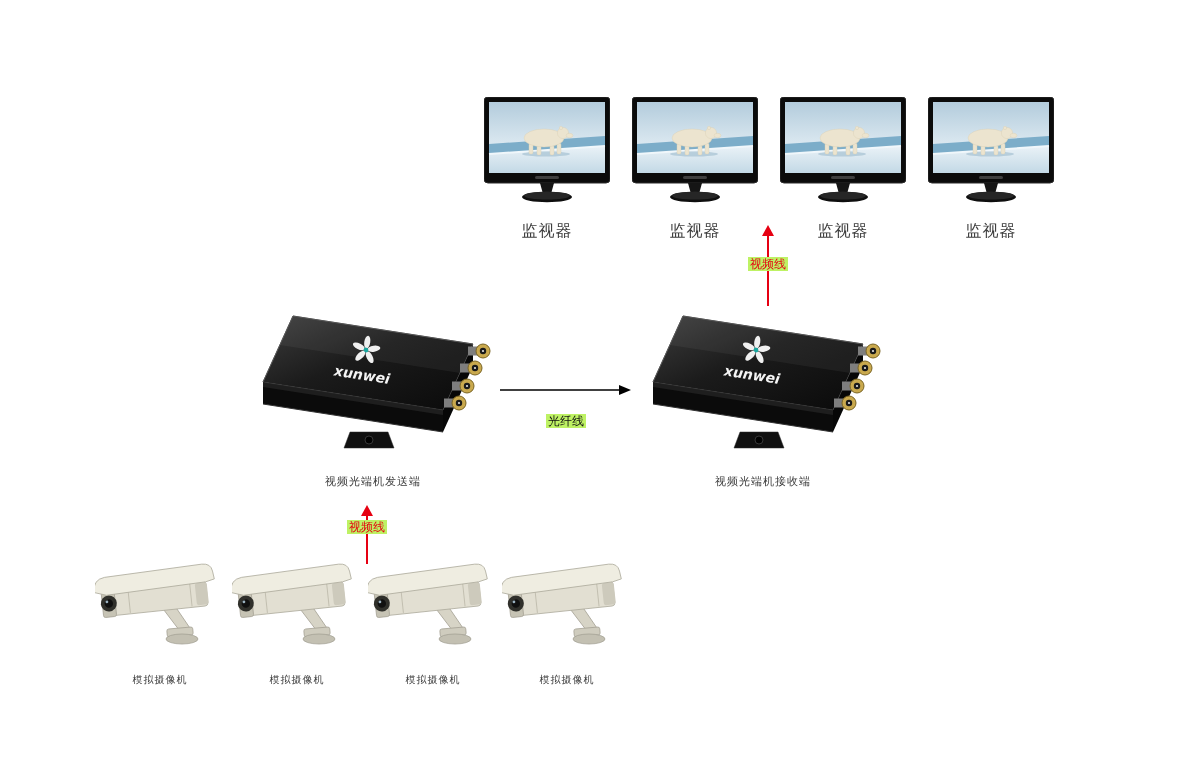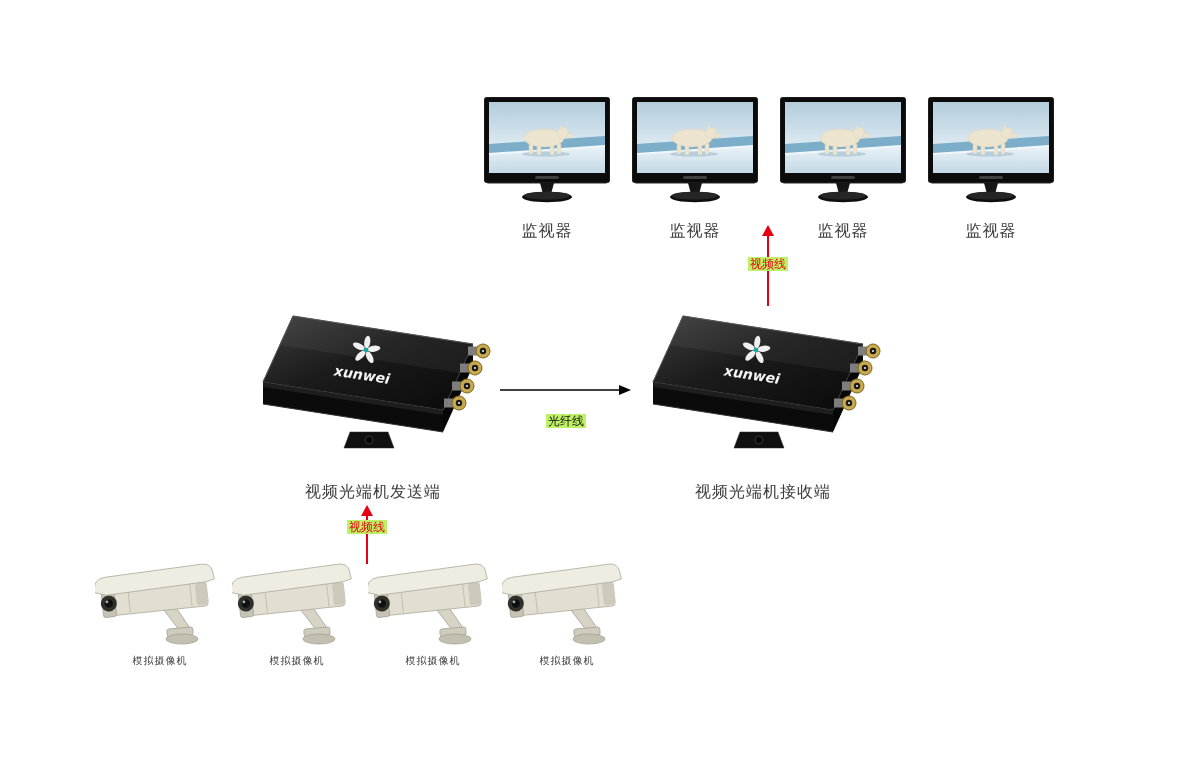--- a/index.html
+++ b/index.html
@@ -4,23 +4,23 @@
 <style>
   html,body{margin:0;padding:0;}
   body{width:1200px;height:764px;position:relative;background:#ffffff;
        font-family:"DejaVu Sans","Liberation Sans",sans-serif;overflow:hidden;}
   #diagram{position:absolute;inset:0;}
   .abs{position:absolute;}
   .caption{text-align:center;color:#3c3c3c;}
   .monitor-group{position:absolute;width:126px;}
   .monitor-caption{font-size:16px;margin-top:12px;letter-spacing:1px;}
   .device-group{position:absolute;width:270px;}
-  .device-caption{font-size:16px;margin-top:10px;letter-spacing:1px;}
+  .device-caption{font-size:11px;margin-top:2px;letter-spacing:1px;}
   .camera-group{position:absolute;width:130px;}
-  .camera-caption{font-size:10px;margin-top:0;letter-spacing:1px;}
+  .camera-caption{font-size:10px;margin-top:19px;letter-spacing:1px;}
   .conn-label{position:absolute;transform:translate(-50%,-50%);font-size:12px;line-height:14px;
               background:#bef264;padding:0 2px;white-space:nowrap;}
   .conn-label.red{color:#e60012;}
   .conn-label.black{color:#111111;margin-top:31px;}
 </style>
 </head>
 <body>
 
 <div id="diagram">
 

